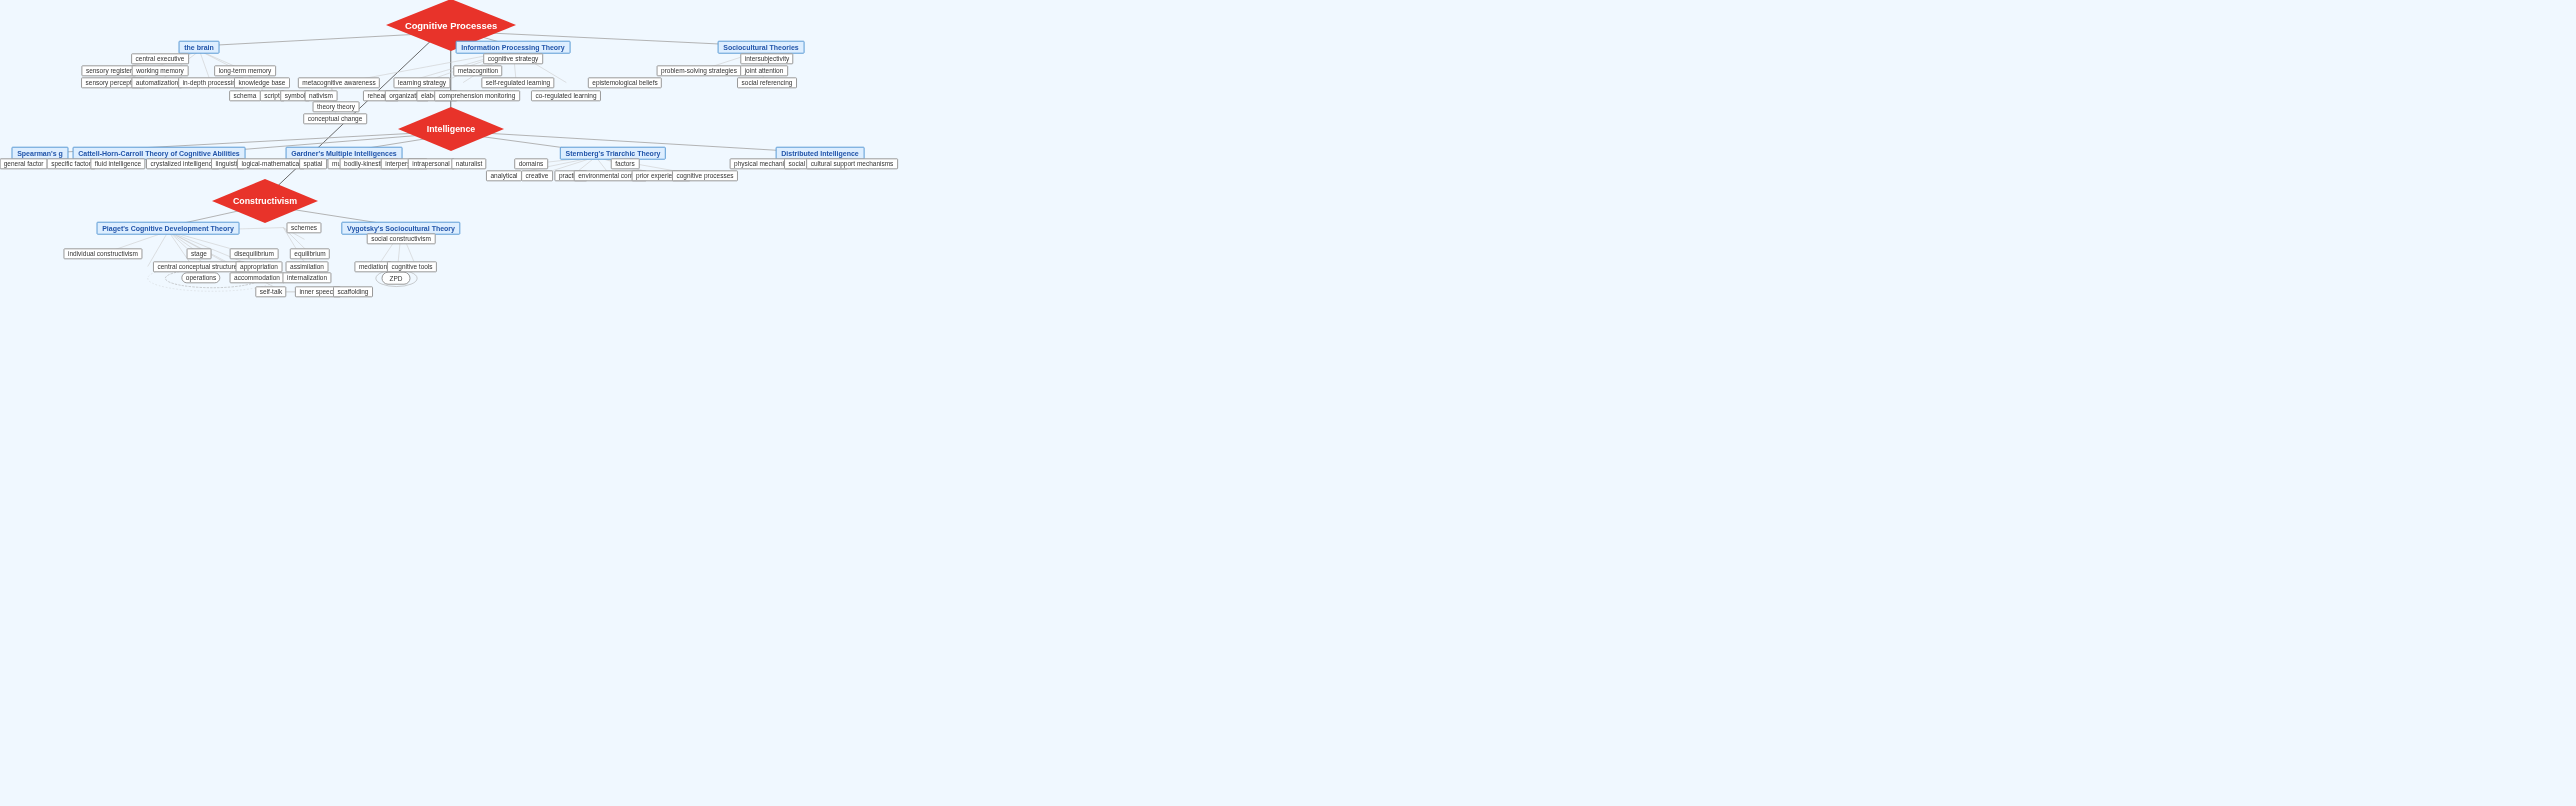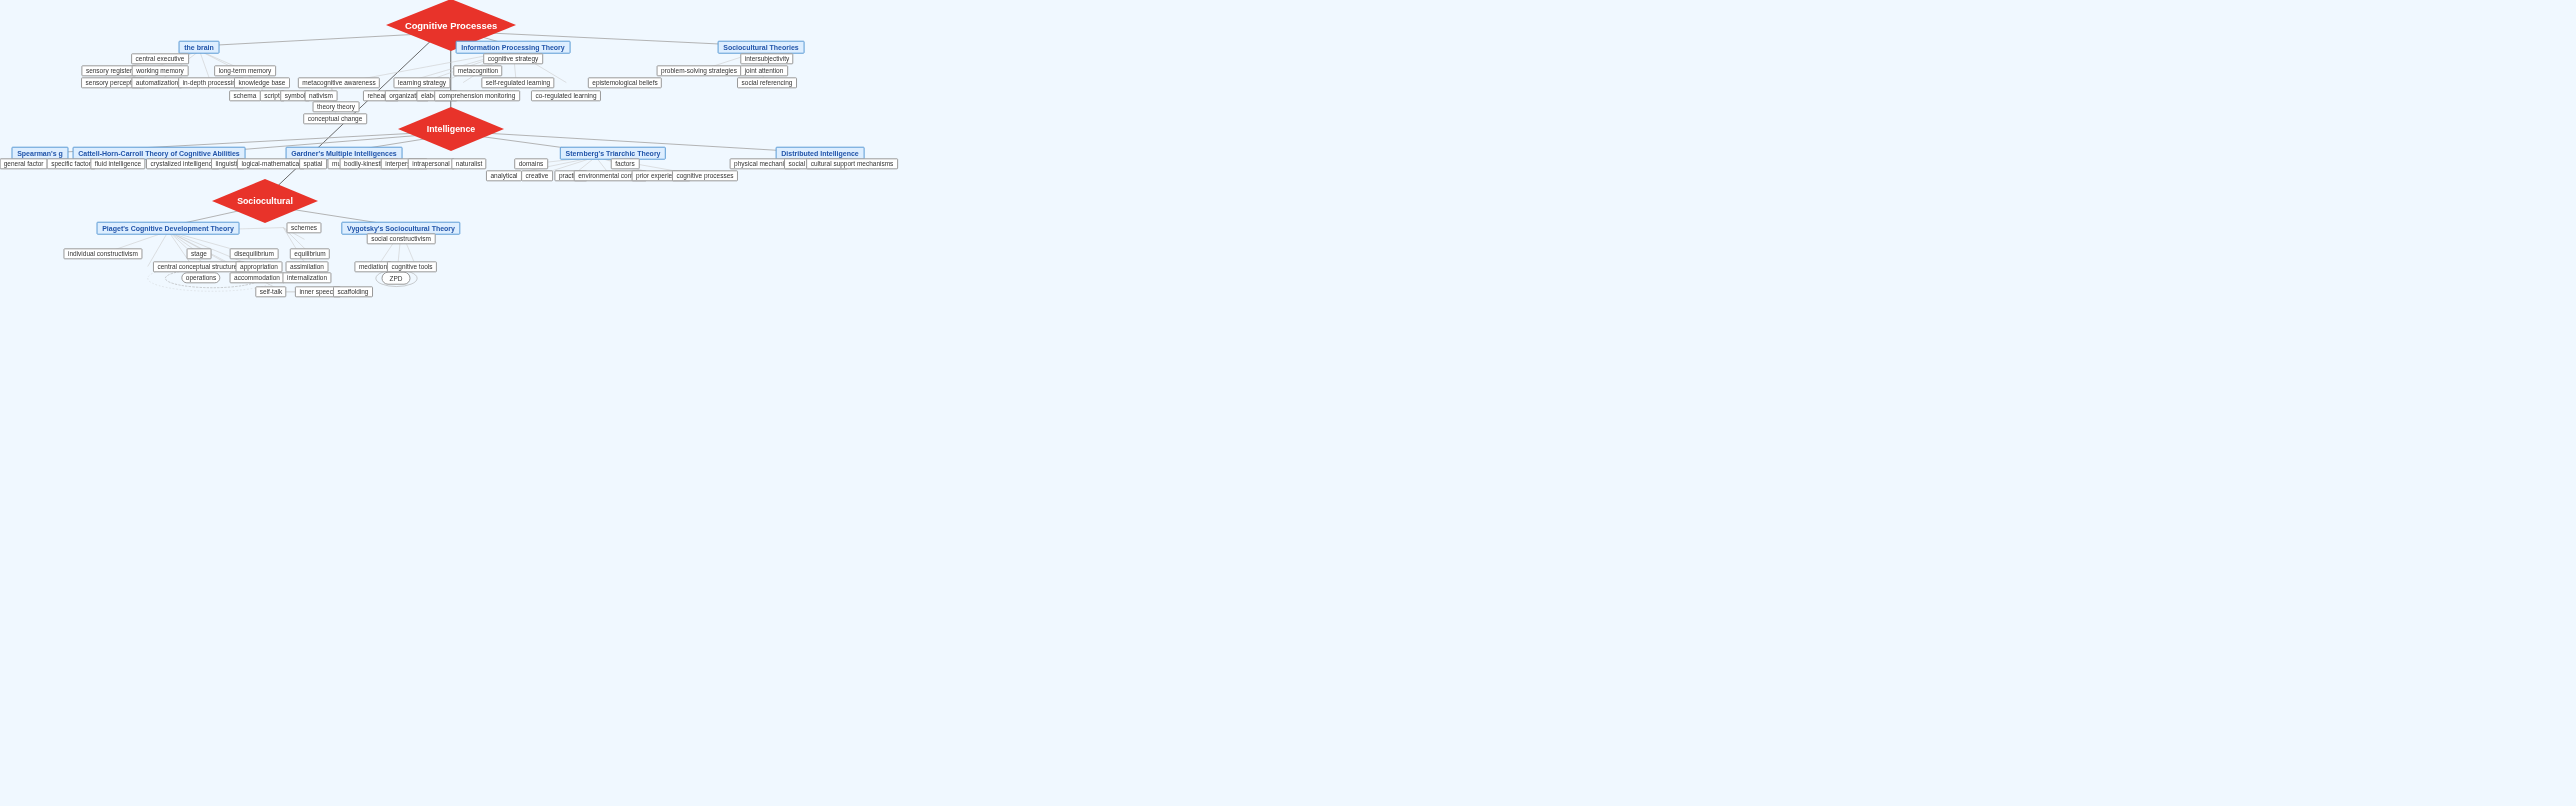--- a/index.html
+++ b/index.html
@@ -194,21 +194,21 @@
 
   <div class="diamond diamond-lg" style="left: 451px; top: 25px; width: 130px; height: 52px; font-size: 9.4px;">
     <span>Cognitive Processes</span>
   </div>
 
   <div class="diamond diamond-md" style="left: 451px; top: 129px; width: 106px; height: 44px; font-size: 8.8px;">
     <span>Intelligence</span>
   </div>
 
   <div class="diamond diamond-md" style="left: 265px; top: 201px; width: 106px; height: 44px; font-size: 8.8px;">
-    <span>Sociocultural</span>
+    <span>Constructivism</span>
   </div>
 
   <div class="label-box-blue" style="left: 199px; top: 47px;">
     <span>the brain</span>
   </div>
 
   <div class="label-box-blue" style="left: 513px; top: 47px;">
     <span>Information Processing Theory</span>
   </div>
 

